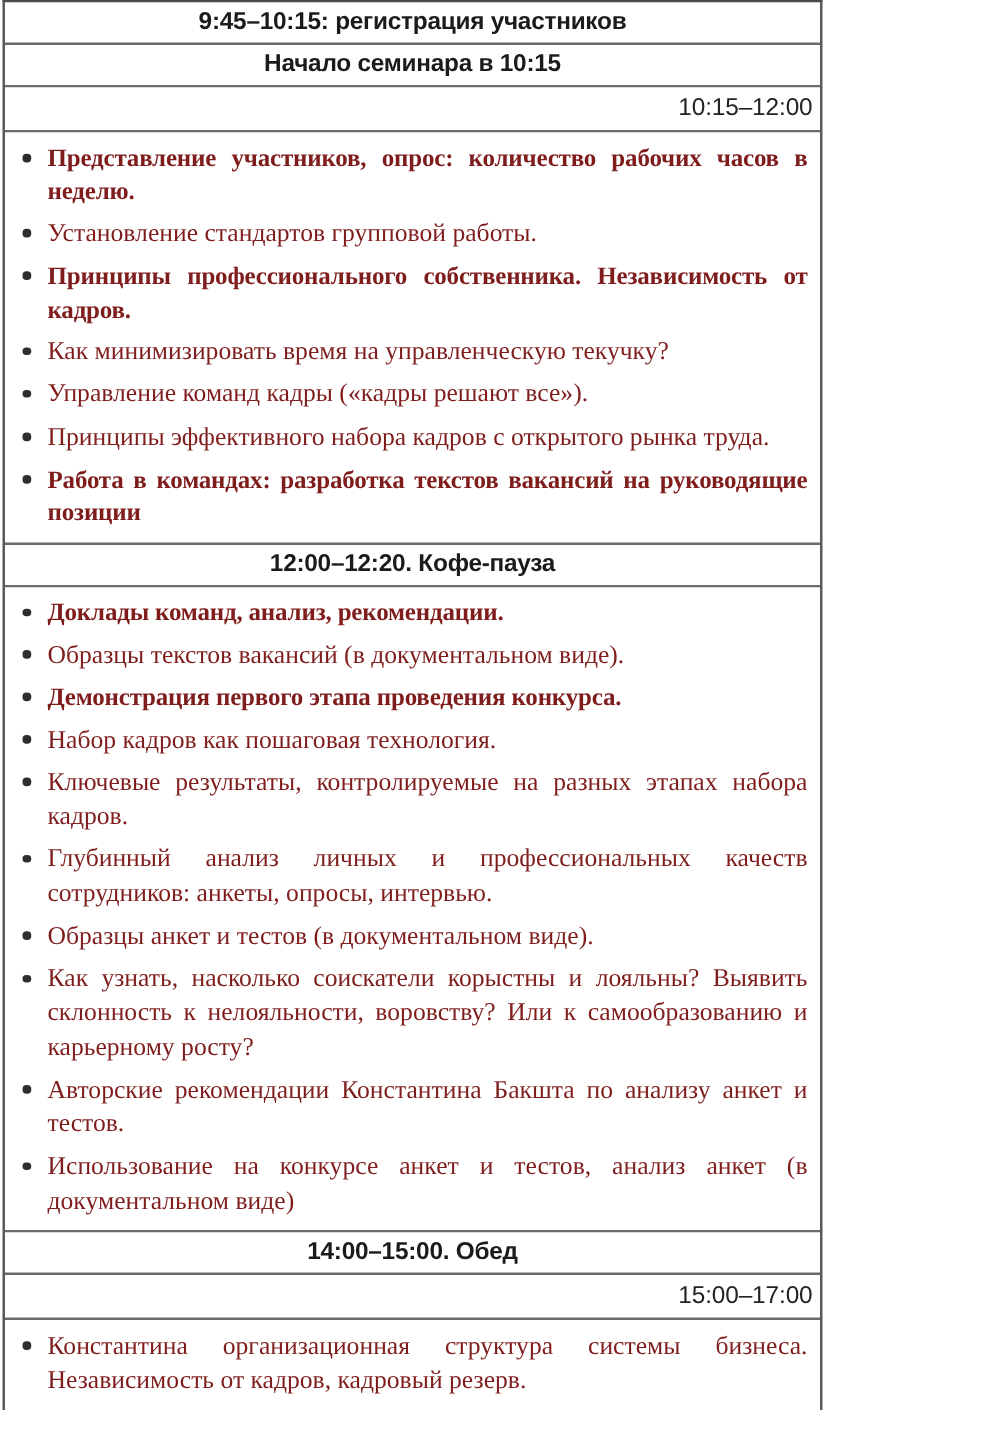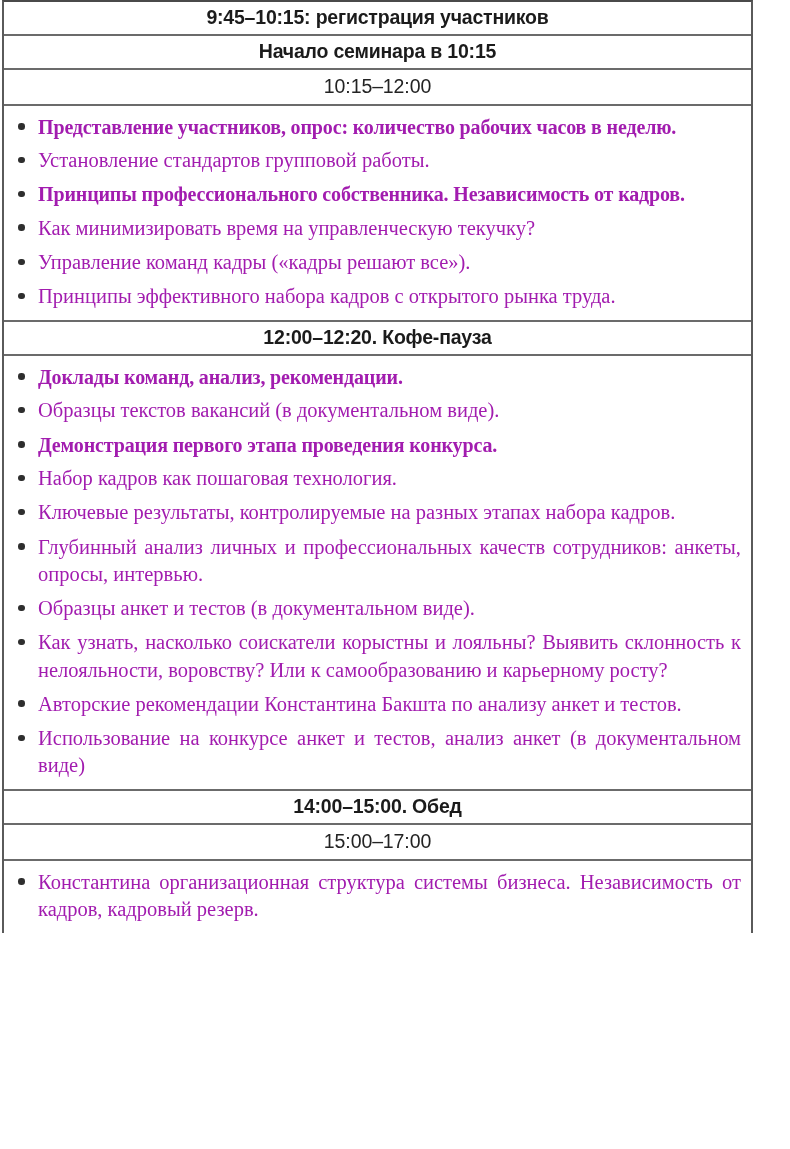--- a/index.html
+++ b/index.html
@@ -11,21 +11,21 @@
     width: 790px;
     height: 1149px;
     overflow: hidden;
     font-family: "Liberation Serif", "DejaVu Serif", serif;
     color: #1a1a1a;
     -webkit-font-smoothing: antialiased;
   }
 
   .schedule-table {
     position: relative;
-    width: 751px;
+    width: 656px;
     margin: 0 0 0 2px;
     box-sizing: border-box;
     border-left: 2px solid #5a5a5a;
     border-right: 2px solid #5a5a5a;
     border-top: 2px solid #4a4a4a;
   }
 
   
   .row {
     position: relative;
@@ -44,21 +44,21 @@
     font-weight: 700;
     font-size: 19.5px;
     letter-spacing: -0.2px;
     color: #1b1b1b;
     padding: 4px 6px 5px 6px;
     line-height: 1.18;
   }
 
   
   .row-time {
-    text-align: center;
+    text-align: right;
     font-family: "Liberation Sans", "DejaVu Sans", sans-serif;
     font-weight: 400;
     font-size: 19.5px;
     letter-spacing: -0.1px;
     color: #232323;
     padding: 5px 6px 6px 6px;
     line-height: 1.18;
   }
 
   
@@ -71,21 +71,21 @@
     padding: 0;
     list-style: none;
   }
 
   li.bullet-item {
     position: relative;
     margin: 0;
     padding: 3.5px 12px 3.5px 34px;
     font-size: 20.5px;
     line-height: 1.33;
-    color: #a21caf;
+    color: #7f1d1d;
     text-align: justify;
     text-justify: inter-word;
     hyphens: manual;
   }
 
   li.bullet-item::before {
     content: "";
     position: absolute;
     left: 14px;
     top: 13px;
@@ -121,20 +121,21 @@
     <div class="row sep-below row-header">Начало семинара в 10:15</div>
     <div class="row sep-below row-time">10:15–12:00</div>
     <div class="row sep-below row-list">
       <ul class="bullets">
         <li class="bullet-item wrap style-bold">Представление участников, опрос: количество рабочих часов в неделю.</li>
         <li class="bullet-item wrap style-normal">Установление стандартов групповой работы.</li>
         <li class="bullet-item wrap style-bold">Принципы профессионального собственника. Независимость от кадров.</li>
         <li class="bullet-item wrap style-normal">Как минимизировать время на управленческую текучку?</li>
         <li class="bullet-item wrap style-normal">Управление команд кадры («кадры решают все»).</li>
         <li class="bullet-item wrap style-normal">Принципы эффективного набора кадров с открытого рынка труда.</li>
+        <li class="bullet-item wrap style-bold">Работа в командах: разработка текстов вакансий на руководящие позиции</li>
       </ul>
     </div>
     <div class="row sep-below row-header">12:00–12:20. Кофе-пауза</div>
     <div class="row sep-below row-list">
       <ul class="bullets">
         <li class="bullet-item wrap style-bold">Доклады команд, анализ, рекомендации.</li>
         <li class="bullet-item wrap style-italic">Образцы текстов вакансий (в документальном виде).</li>
         <li class="bullet-item wrap style-bold">Демонстрация первого этапа проведения конкурса.</li>
         <li class="bullet-item wrap style-normal">Набор кадров как пошаговая технология.</li>
         <li class="bullet-item wrap style-normal">Ключевые результаты, контролируемые на разных этапах набора кадров.</li>

